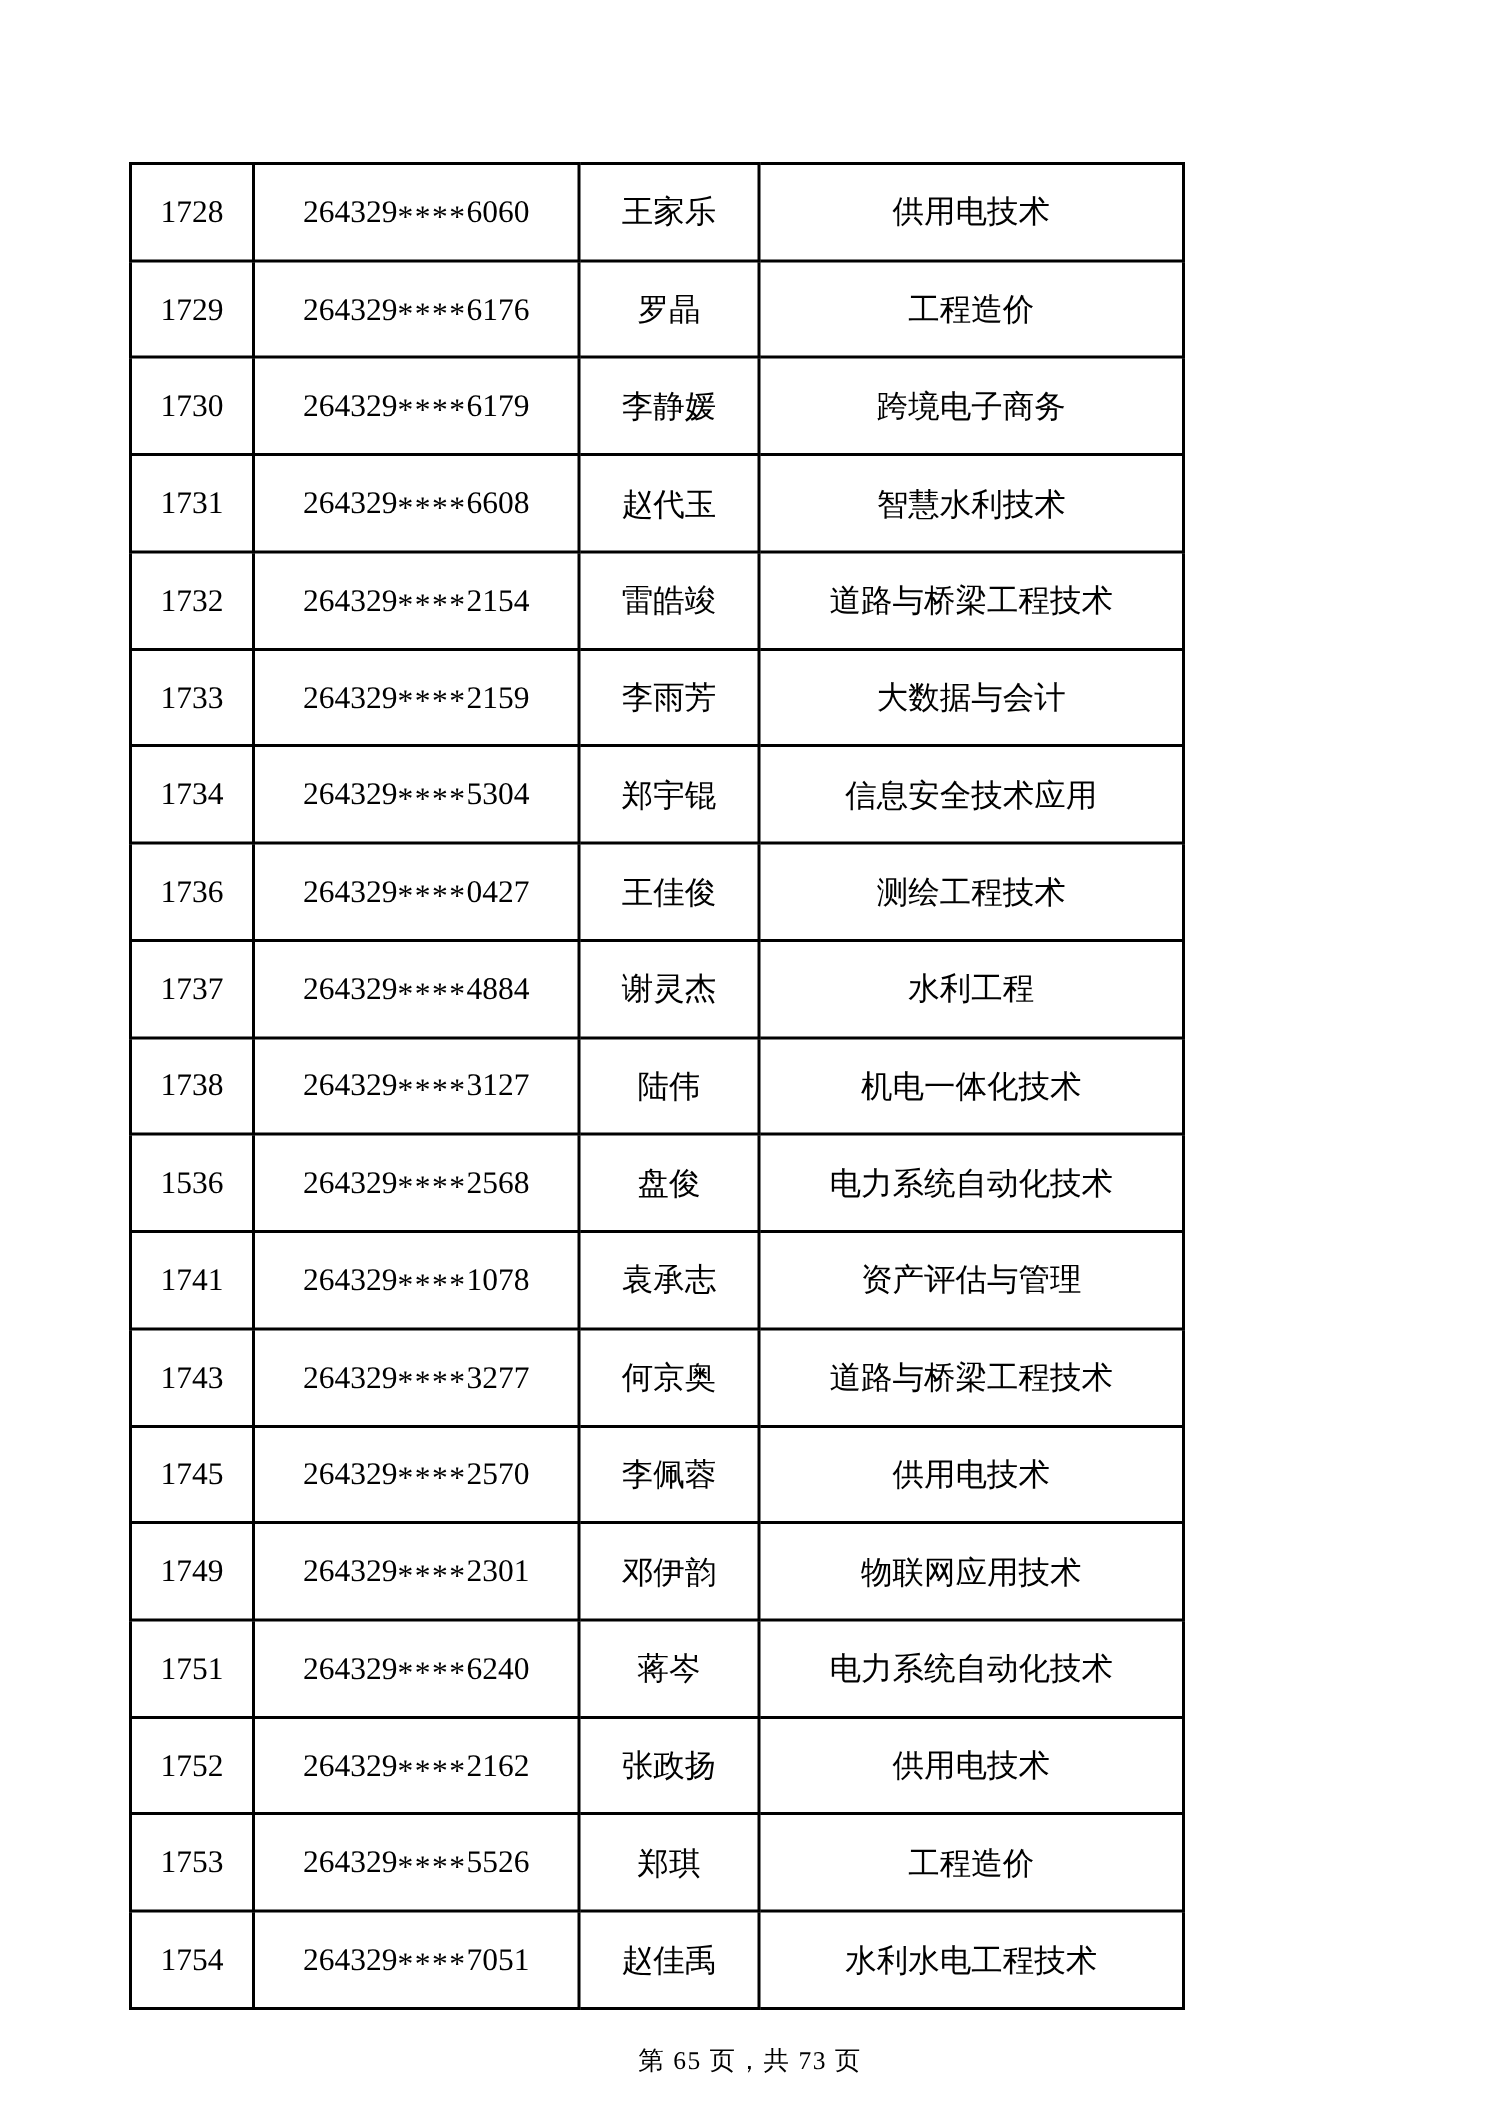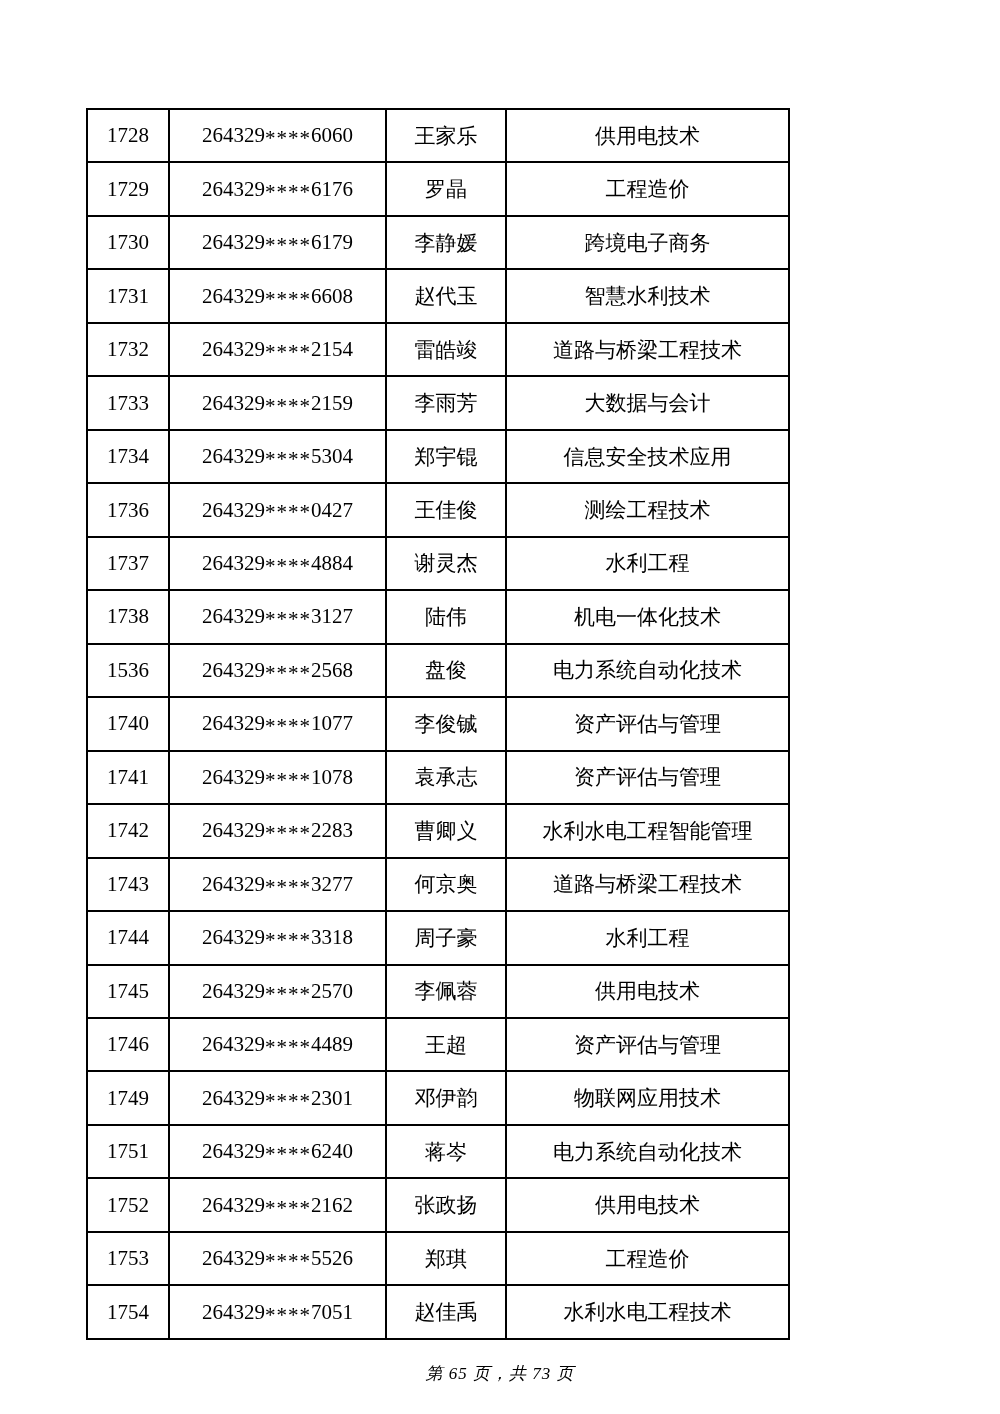--- a/index.html
+++ b/index.html
@@ -48,21 +48,20 @@
     letter-spacing: 1px;
   }
   .footer {
     position: absolute;
     left: 0;
     top: 1344px;
     width: 100%;
     text-align: center;
     font-size: 17px;
     letter-spacing: 1px;
-    font-style: italic;
   }
 </style>
 </head>
 <body>
 
 <div class="page">
 
   <div class="table-wrap">
     <table class="roster">
       <colgroup>
@@ -132,60 +131,36 @@
             <td>陆伟</td>
             <td>机电一体化技术</td>
           </tr>
           <tr>
             <td>1536</td>
             <td>264329<span class="stars">****</span>2568</td>
             <td>盘俊</td>
             <td>电力系统自动化技术</td>
           </tr>
           <tr>
-            <td>1740</td>
-            <td>264329<span class="stars">****</span>1077</td>
-            <td>李俊铖</td>
-            <td>资产评估与管理</td>
-          </tr>
-          <tr>
             <td>1741</td>
             <td>264329<span class="stars">****</span>1078</td>
             <td>袁承志</td>
             <td>资产评估与管理</td>
-          </tr>
-          <tr>
-            <td>1742</td>
-            <td>264329<span class="stars">****</span>2283</td>
-            <td>曹卿义</td>
-            <td>水利水电工程智能管理</td>
           </tr>
           <tr>
             <td>1743</td>
             <td>264329<span class="stars">****</span>3277</td>
             <td>何京奥</td>
             <td>道路与桥梁工程技术</td>
           </tr>
           <tr>
-            <td>1744</td>
-            <td>264329<span class="stars">****</span>3318</td>
-            <td>周子豪</td>
-            <td>水利工程</td>
-          </tr>
-          <tr>
             <td>1745</td>
             <td>264329<span class="stars">****</span>2570</td>
             <td>李佩蓉</td>
             <td>供用电技术</td>
-          </tr>
-          <tr>
-            <td>1746</td>
-            <td>264329<span class="stars">****</span>4489</td>
-            <td>王超</td>
-            <td>资产评估与管理</td>
           </tr>
           <tr>
             <td>1749</td>
             <td>264329<span class="stars">****</span>2301</td>
             <td>邓伊韵</td>
             <td>物联网应用技术</td>
           </tr>
           <tr>
             <td>1751</td>
             <td>264329<span class="stars">****</span>6240</td>

